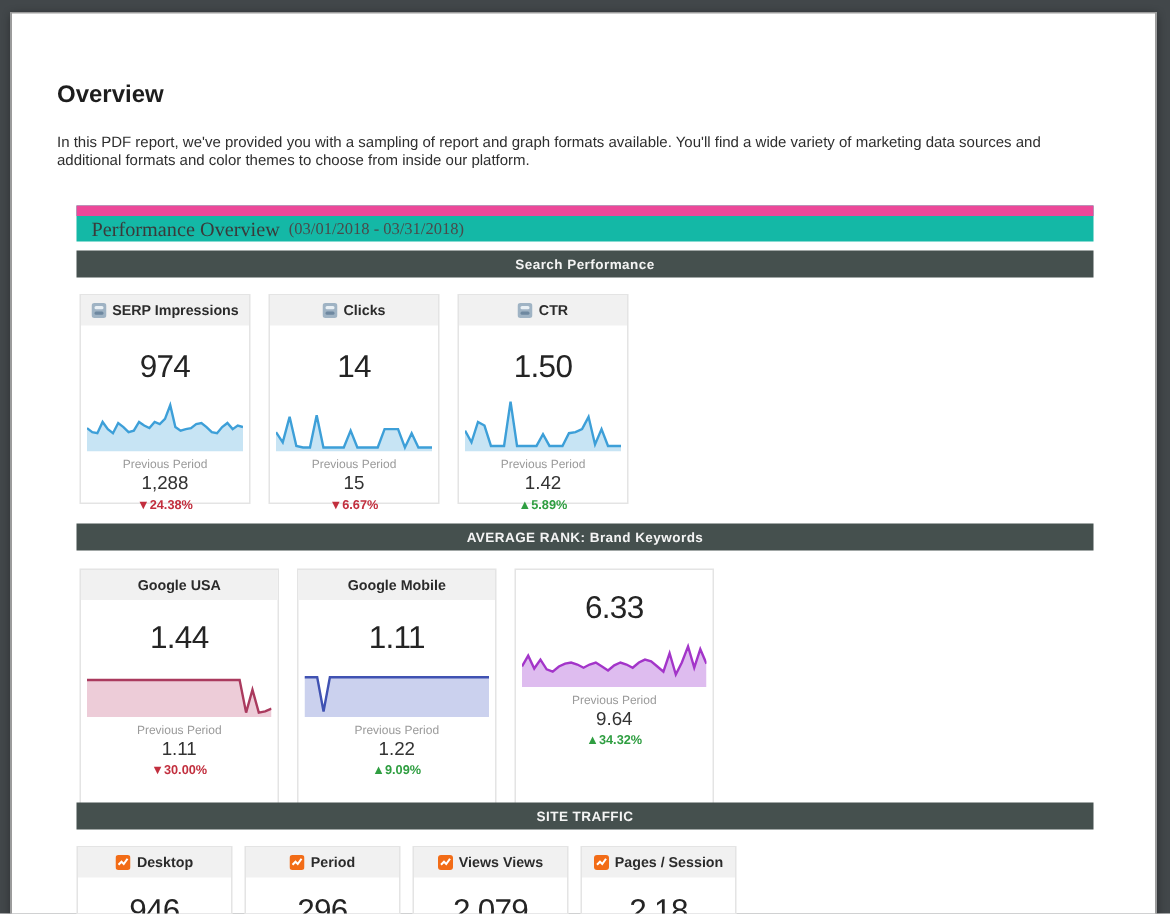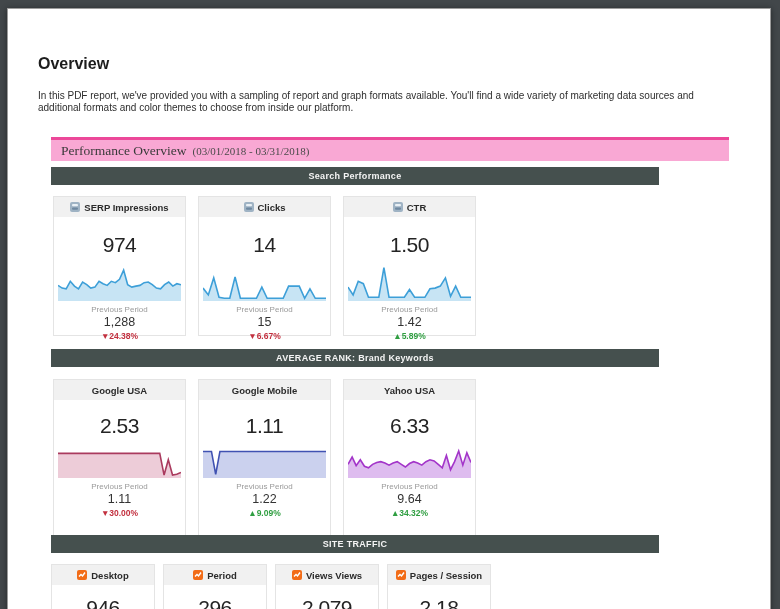--- a/index.html
+++ b/index.html
@@ -1,35 +1,35 @@
 <!DOCTYPE html>
 <html><head>
 <meta charset="utf-8">
 <style>
   html,body{margin:0;padding:0;width:780px;height:609px;overflow:hidden;}
   body{background:#42474a;position:relative;font-family:"Liberation Sans",sans-serif;}
   .page{position:absolute;left:7px;top:8px;width:764px;height:760px;background:#fff;
         border:1px solid #9b9b9b;box-sizing:border-box;box-shadow:0 1px 6px rgba(0,0,0,.45);}
   .overview-heading{position:absolute;left:30px;top:46px;margin:0;font-size:16px;font-weight:bold;color:#1d1d1d;}
   .intro{position:absolute;left:30px;top:71px;width:700px;font-size:10px;line-height:11.5px;color:#2e2e2e;}
-  .report-bar{position:absolute;left:43px;top:128px;width:678px;height:24px;background:#f9a8d4;
+  .report-bar{position:absolute;left:43px;top:128px;width:678px;height:24px;background:#14b8a6;
               display:flex;align-items:center;gap:6px;padding-left:10px;box-sizing:border-box;
-              border-top:3px solid #ec4899;}
+              border-top:7px solid #ec4899;}
   .report-title{font-family:"Liberation Serif",serif;font-size:13.5px;color:#3a3a3a;}
   .report-dates{font-family:"Liberation Serif",serif;font-size:11px;color:#4a4a4a;}
-  .section-bar{position:absolute;left:43px;width:608px;height:18px;background:#45504e;color:#f4f4f4;
+  .section-bar{position:absolute;left:43px;width:678px;height:18px;background:#45504e;color:#f4f4f4;
                font-size:9px;font-weight:bold;letter-spacing:.3px;
                display:flex;align-items:center;justify-content:center;}
   .bar-1{top:158px}.bar-2{top:340px}.bar-3{top:526px}
   .cards{position:absolute;display:flex;}
   .row-1{left:45px;top:187px;gap:12px;}
   .row-2{left:45px;top:370px;gap:12px;}
   .row-3{left:43px;top:555px;gap:8px;}
   .card{background:#fff;border:1px solid #e4e4e4;box-sizing:border-box;text-align:center;}
-  .row-1 .card{width:133px;height:140px;}
+  .row-1 .card{width:114px;height:140px;}
   .row-2 .card{width:133px;height:172px;}
   .row-3 .card{width:104px;height:160px;}
   .card-header{height:20px;background:#f1f1f1;display:flex;align-items:center;justify-content:center;
                gap:4px;font-size:9.5px;font-weight:bold;color:#2b2b2b;}
   .card-value{font-size:21px;color:#242424;margin-top:16px;letter-spacing:-.5px;}
   .row-2 .card-value{margin-top:14px;}
   .row-3 .card-value{margin-top:11px;}
   svg.spark{display:block;margin:6px auto 0;width:calc(100% - 8px);height:38px;}
   .row-2 svg.spark{margin-top:10px;height:30px;}
   .prev-label{font-size:8px;color:#9a9a9a;margin-top:4px;}
@@ -113,21 +113,21 @@
     </div>
   </div>
 
   <div class="section-bar bar-2">AVERAGE RANK: Brand Keywords</div>
   <div class="cards row-2">
 
     <div class="card">
       <div class="card-header">
         <span>Google USA</span>
       </div>
-      <div class="card-value">2.53</div>
+      <div class="card-value">1.44</div>
       <svg class="spark" preserveAspectRatio="none" viewBox="0 0 125 38">
           <path d="M0.0 6.8 L4.3 6.8 L8.6 6.8 L12.9 6.8 L17.2 6.8 L21.6 6.8 L25.9 6.8 L30.2 6.8 L34.5 6.8 L38.8 6.8 L43.1 6.8 L47.4 6.8 L51.7 6.8 L56.0 6.8 L60.3 6.8 L64.7 6.8 L69.0 6.8 L73.3 6.8 L77.6 6.8 L81.9 6.8 L86.2 6.8 L90.5 6.8 L94.8 6.8 L99.1 6.8 L103.4 6.8 L107.8 34.3 L112.1 14.9 L116.4 34.3 L120.7 33.3 L125.0 30.9 L125 38 L0 38 Z" fill="#edccd8"></path>
           <path d="M0.0 6.8 L4.3 6.8 L8.6 6.8 L12.9 6.8 L17.2 6.8 L21.6 6.8 L25.9 6.8 L30.2 6.8 L34.5 6.8 L38.8 6.8 L43.1 6.8 L47.4 6.8 L51.7 6.8 L56.0 6.8 L60.3 6.8 L64.7 6.8 L69.0 6.8 L73.3 6.8 L77.6 6.8 L81.9 6.8 L86.2 6.8 L90.5 6.8 L94.8 6.8 L99.1 6.8 L103.4 6.8 L107.8 34.3 L112.1 14.9 L116.4 34.3 L120.7 33.3 L125.0 30.9" fill="none" stroke="#aa3a5e" stroke-width="1.6" vector-effect="non-scaling-stroke"></path>
         </svg>
       <div class="prev-label">Previous Period</div>
       <div class="prev-value">1.11</div>
       <div class="change down">▼30.00%</div>
     </div>
 
     <div class="card">
@@ -138,23 +138,20 @@
       <svg class="spark" preserveAspectRatio="none" viewBox="0 0 125 38">
           <path d="M0.0 4.4 L4.3 4.4 L8.6 4.4 L12.9 33.3 L17.2 4.4 L21.6 4.4 L25.9 4.4 L30.2 4.4 L34.5 4.4 L38.8 4.4 L43.1 4.4 L47.4 4.4 L51.7 4.4 L56.0 4.4 L60.3 4.4 L64.7 4.4 L69.0 4.4 L73.3 4.4 L77.6 4.4 L81.9 4.4 L86.2 4.4 L90.5 4.4 L94.8 4.4 L99.1 4.4 L103.4 4.4 L107.8 4.4 L112.1 4.4 L116.4 4.4 L120.7 4.4 L125.0 4.4 L125 38 L0 38 Z" fill="#cbd1ee"></path>
           <path d="M0.0 4.4 L4.3 4.4 L8.6 4.4 L12.9 33.3 L17.2 4.4 L21.6 4.4 L25.9 4.4 L30.2 4.4 L34.5 4.4 L38.8 4.4 L43.1 4.4 L47.4 4.4 L51.7 4.4 L56.0 4.4 L60.3 4.4 L64.7 4.4 L69.0 4.4 L73.3 4.4 L77.6 4.4 L81.9 4.4 L86.2 4.4 L90.5 4.4 L94.8 4.4 L99.1 4.4 L103.4 4.4 L107.8 4.4 L112.1 4.4 L116.4 4.4 L120.7 4.4 L125.0 4.4" fill="none" stroke="#4052b2" stroke-width="1.6" vector-effect="non-scaling-stroke"></path>
         </svg>
       <div class="prev-label">Previous Period</div>
       <div class="prev-value">1.22</div>
       <div class="change up">▲9.09%</div>
     </div>
 
     <div class="card">
-      <div class="card-header">
-        <span>Yahoo USA</span>
-      </div>
       <div class="card-value">6.33</div>
       <svg class="spark" preserveAspectRatio="none" viewBox="0 0 125 38">
           <path d="M0.0 20.7 L4.2 11.5 L8.3 22.4 L12.5 14.9 L16.7 23.1 L20.8 25.1 L25.0 20.7 L29.2 18.3 L33.3 17.3 L37.5 19.0 L41.7 21.7 L45.8 19.0 L50.0 17.3 L54.2 20.7 L58.3 24.1 L62.5 19.7 L66.7 17.3 L70.8 19.0 L75.0 21.7 L79.2 17.3 L83.3 14.9 L87.5 16.3 L91.7 20.7 L95.8 25.1 L100.0 9.5 L104.2 27.5 L108.3 17.3 L112.5 3.7 L116.7 21.7 L120.8 6.1 L125.0 18.3 L125 38 L0 38 Z" fill="#debcef"></path>
           <path d="M0.0 20.7 L4.2 11.5 L8.3 22.4 L12.5 14.9 L16.7 23.1 L20.8 25.1 L25.0 20.7 L29.2 18.3 L33.3 17.3 L37.5 19.0 L41.7 21.7 L45.8 19.0 L50.0 17.3 L54.2 20.7 L58.3 24.1 L62.5 19.7 L66.7 17.3 L70.8 19.0 L75.0 21.7 L79.2 17.3 L83.3 14.9 L87.5 16.3 L91.7 20.7 L95.8 25.1 L100.0 9.5 L104.2 27.5 L108.3 17.3 L112.5 3.7 L116.7 21.7 L120.8 6.1 L125.0 18.3" fill="none" stroke="#a335c9" stroke-width="1.6" vector-effect="non-scaling-stroke"></path>
         </svg>
       <div class="prev-label">Previous Period</div>
       <div class="prev-value">9.64</div>
       <div class="change up">▲34.32%</div>
     </div>
   </div>

